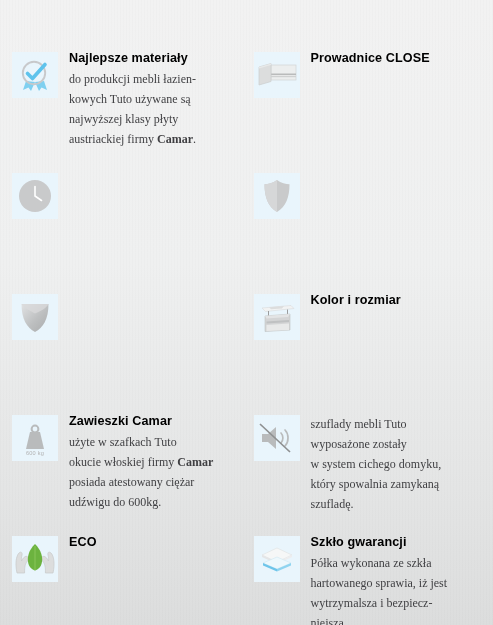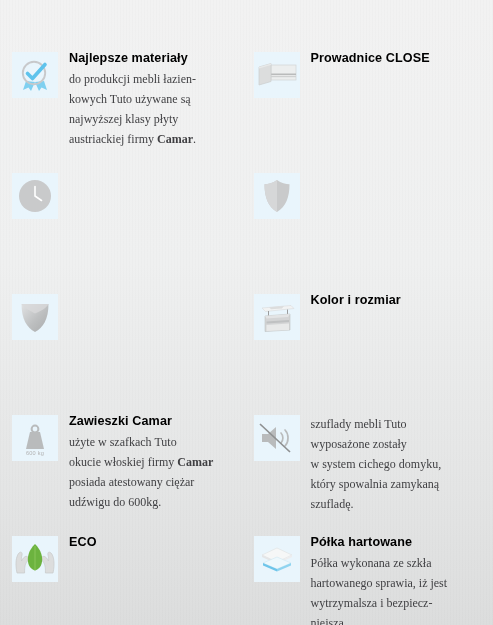--- a/index.html
+++ b/index.html
@@ -203,21 +203,21 @@
       <svg width="40" height="28" viewBox="0 0 40 28">
         <path d="M5 10 L20 3 L35 10 L20 17 Z" fill="#f6f7f7" stroke="#dfe0e1" stroke-width=".6"></path>
         <path d="M5 10 L20 17 L20 19 L5 12 Z" fill="#e4e5e6"></path>
         <path d="M35 10 L20 17 L20 19 L35 12 Z" fill="#ededee"></path>
         <path d="M6 18 L20 12 L34 18 L20 24 Z" fill="#eef8fc" stroke="#cfe7f2" stroke-width=".6"></path>
         <path d="M6 18 L20 24 L20 26.5 L6 20.5 Z" fill="#6ec5ea"></path>
         <path d="M34 18 L20 24 L20 26.5 L34 20.5 Z" fill="#8fd4f0"></path>
       </svg>
     </div>
     <div class="ftext">
-      <div class="ftitle">Półka hartowane</div>
+      <div class="ftitle">Szkło gwarancji</div>
       <div class="fbody"><span>Półka wykonana ze szkła
 hartowanego sprawia, iż jest
 wytrzymalsza i bezpiecz-
 niejsza.</span><b></b><span></span></div>
     </div>
   </div>
 
 </div>
 
 </body></html>

